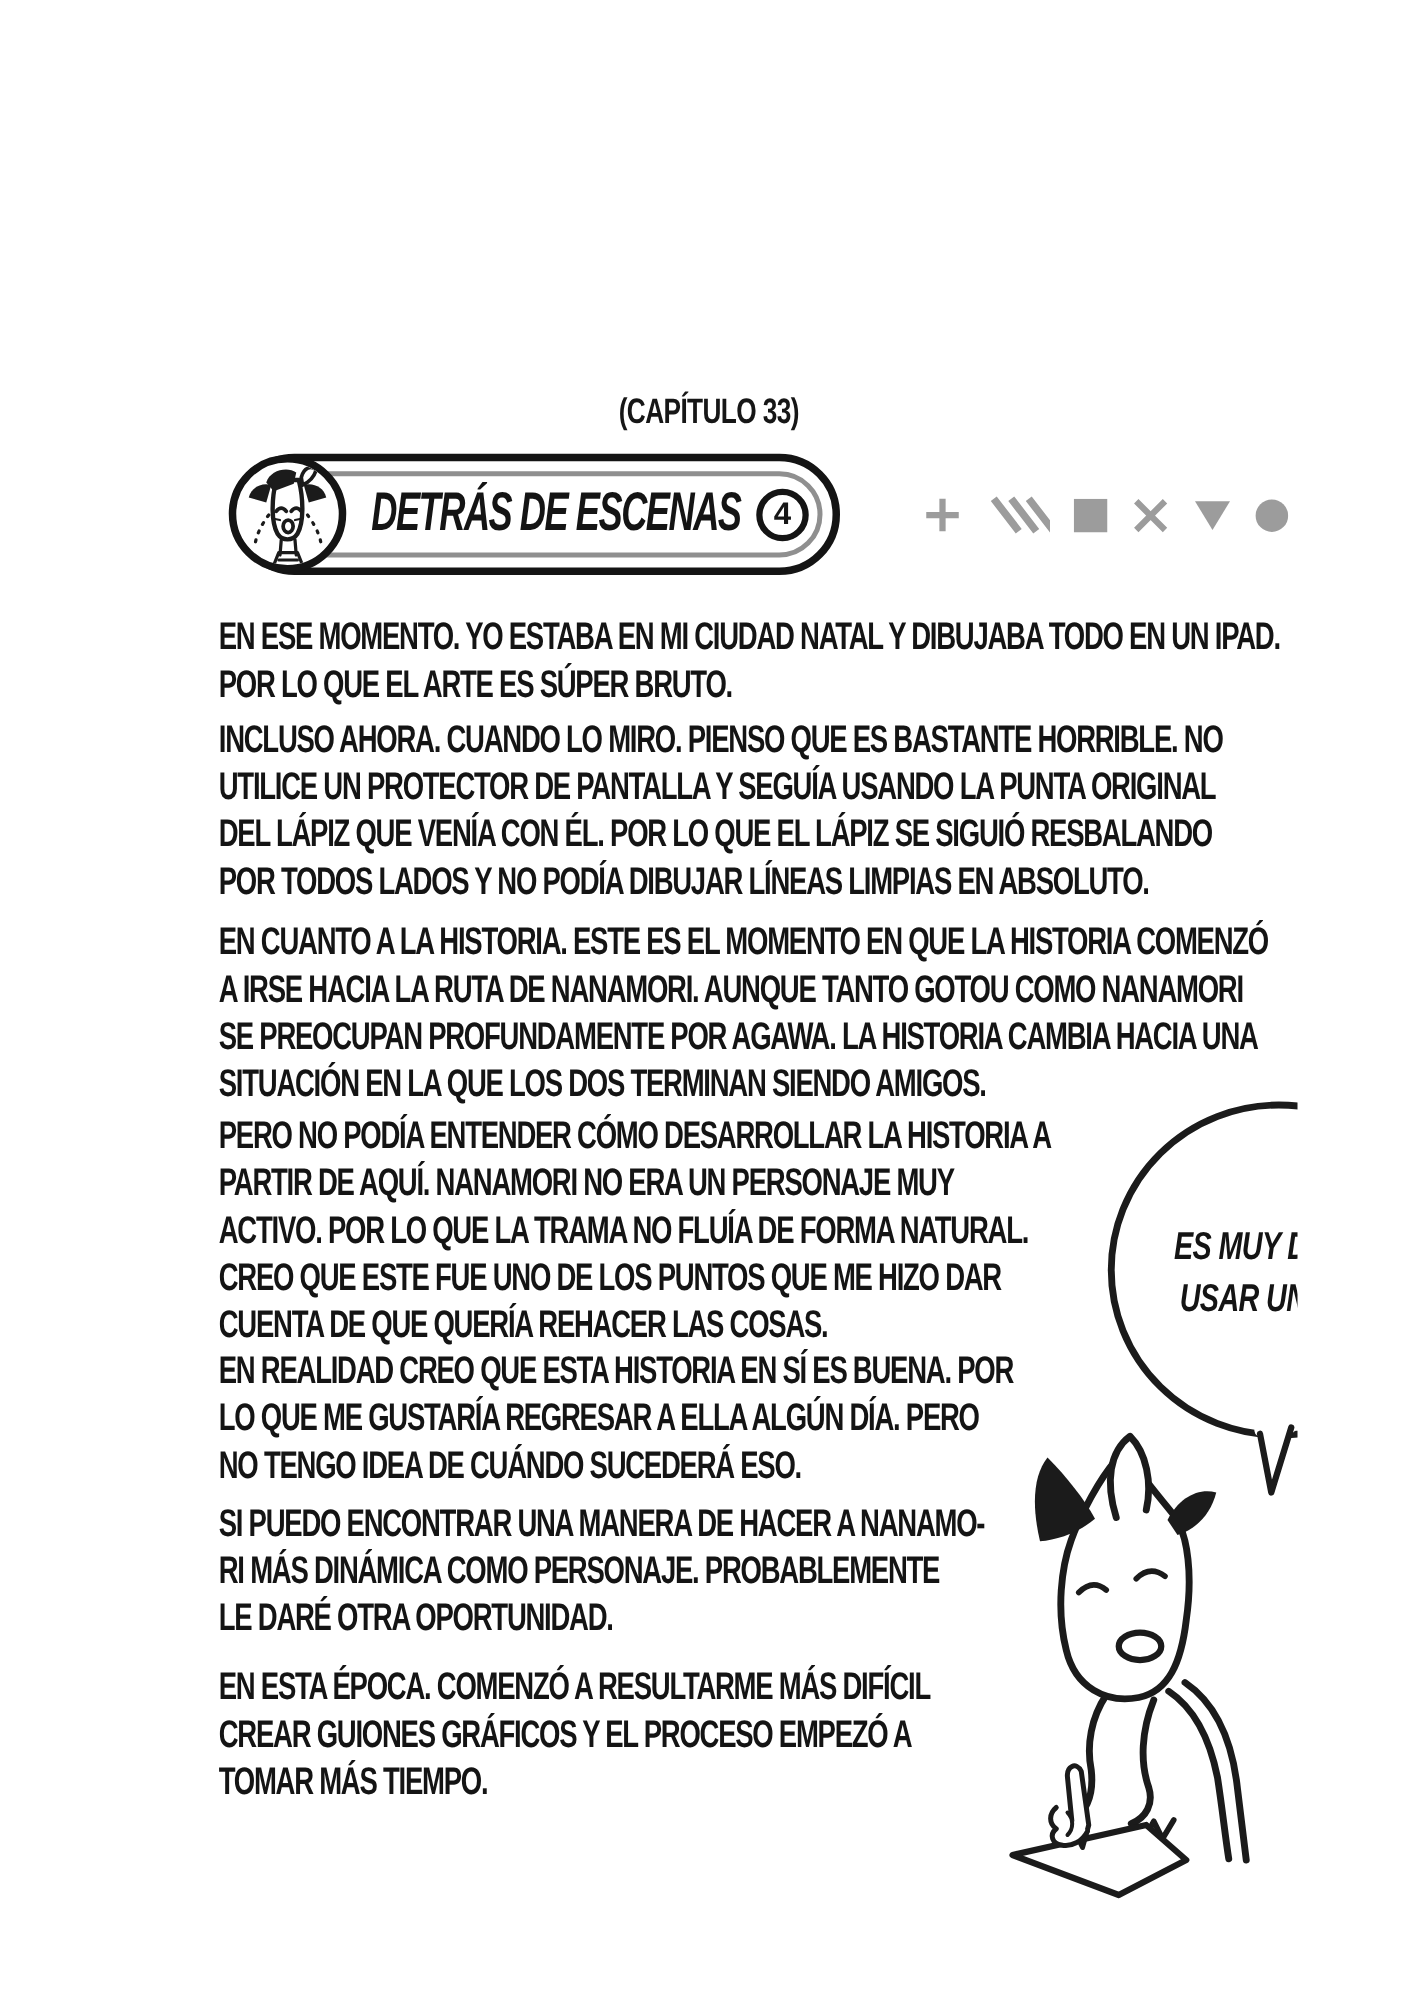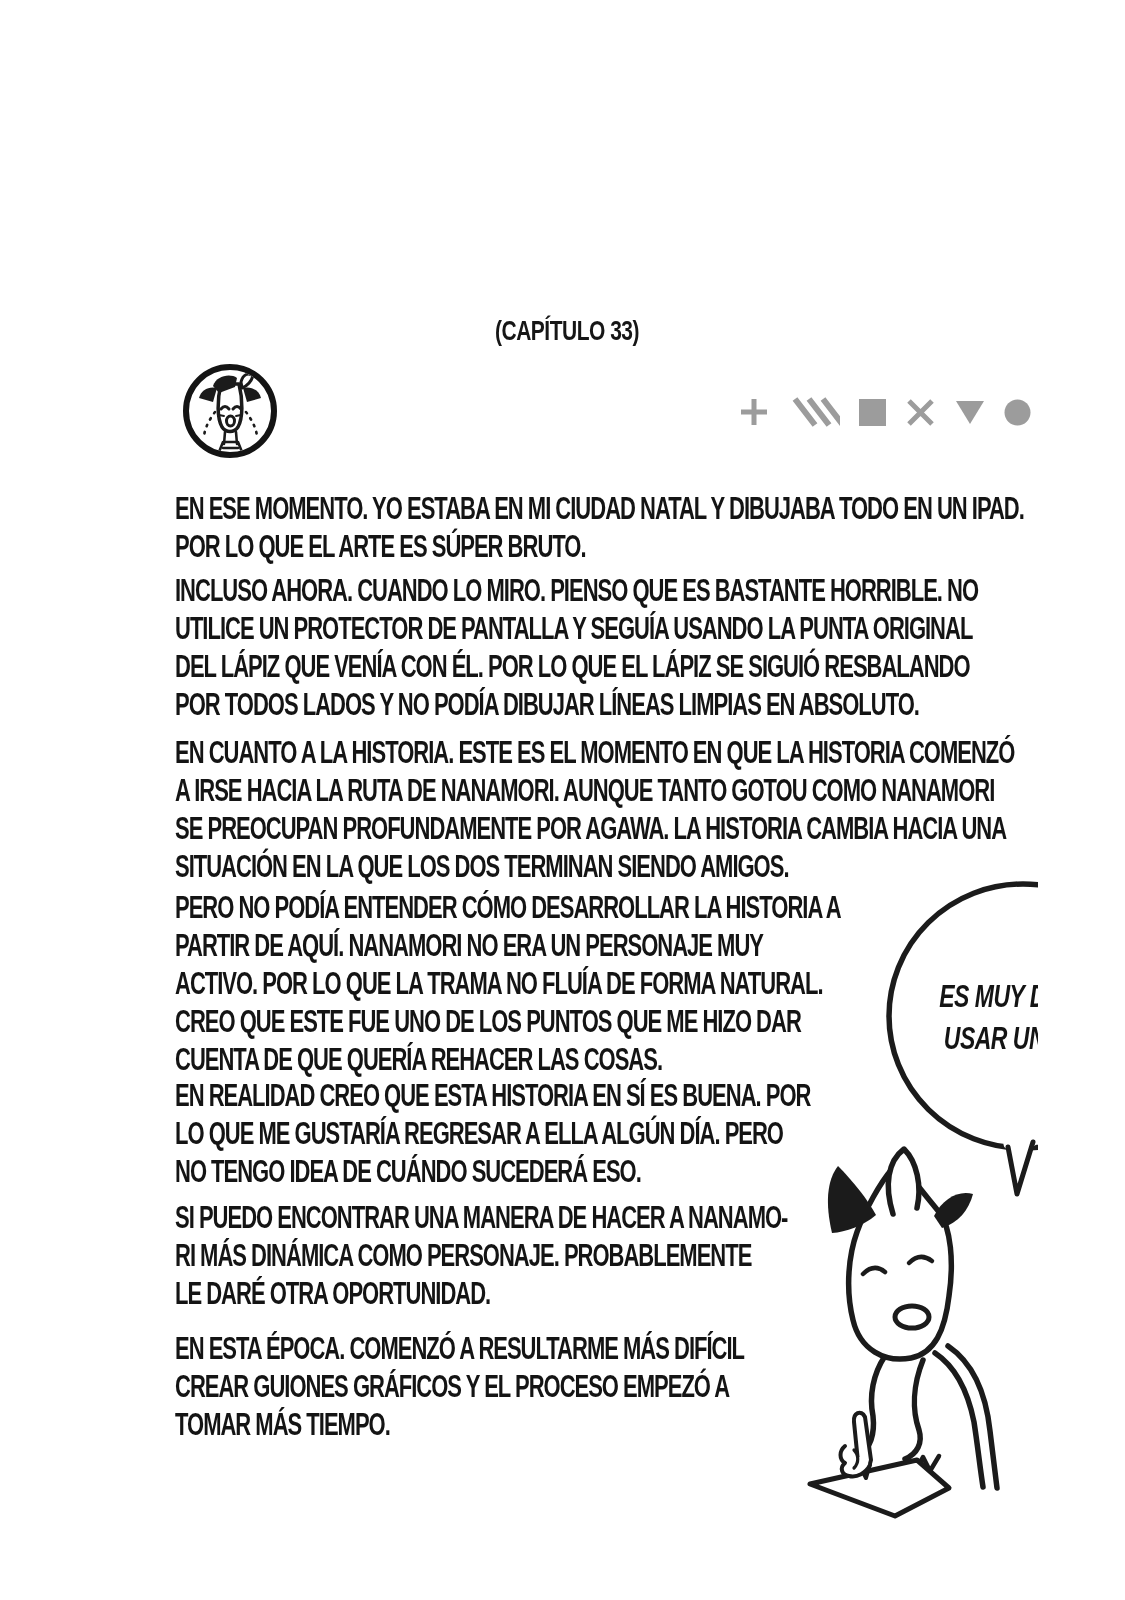--- a/index.html
+++ b/index.html
@@ -34,20 +34,27 @@
   .bubble-text .line{white-space:nowrap;}
   .art{position:absolute;left:690px;top:870px;width:330px;height:670px;}
 </style>
 </head>
 <body>
 
 <div class="page">
 
   <div class="chapter-title">(CAPÍTULO 33)</div>
 
+  <div class="banner">
+    <div class="banner-inner"></div>
+    <div class="banner-title">DETRÁS DE ESCENAS</div>
+    <div class="banner-num">
+      <span>4</span>
+    </div>
+  </div>
 
   <div class="cow-badge">
     <svg width="82" height="82" viewBox="0 0 82 82" fill="none" stroke="#1b1b1b" stroke-linecap="round" stroke-linejoin="round">
       <path d="M32 14 C28 30 28 48 33 57 C37 63 45 63 49 57 C54 48 54 30 50 14 Z" fill="#fff" stroke-width="3.5"></path>
       <path d="M24 16 C27 6 41 3 48 8 L46 17 L30 23 Z" fill="#1b1b1b" stroke="none"></path>
       <path d="M52 12 C54 4 60 2 64 6 C62 12 58 16 53 18 Z" fill="#fff" stroke-width="3"></path>
       <path d="M10 28 C12 20 20 16 28 18 L24 32 Z" fill="#1b1b1b" stroke="none"></path>
       <path d="M72 28 C70 20 62 16 54 18 L58 32 Z" fill="#1b1b1b" stroke="none"></path>
       <path d="M32 39 Q36 34 40 39" stroke-width="3"></path>
       <path d="M44 39 Q48 34 52 39" stroke-width="3"></path>

